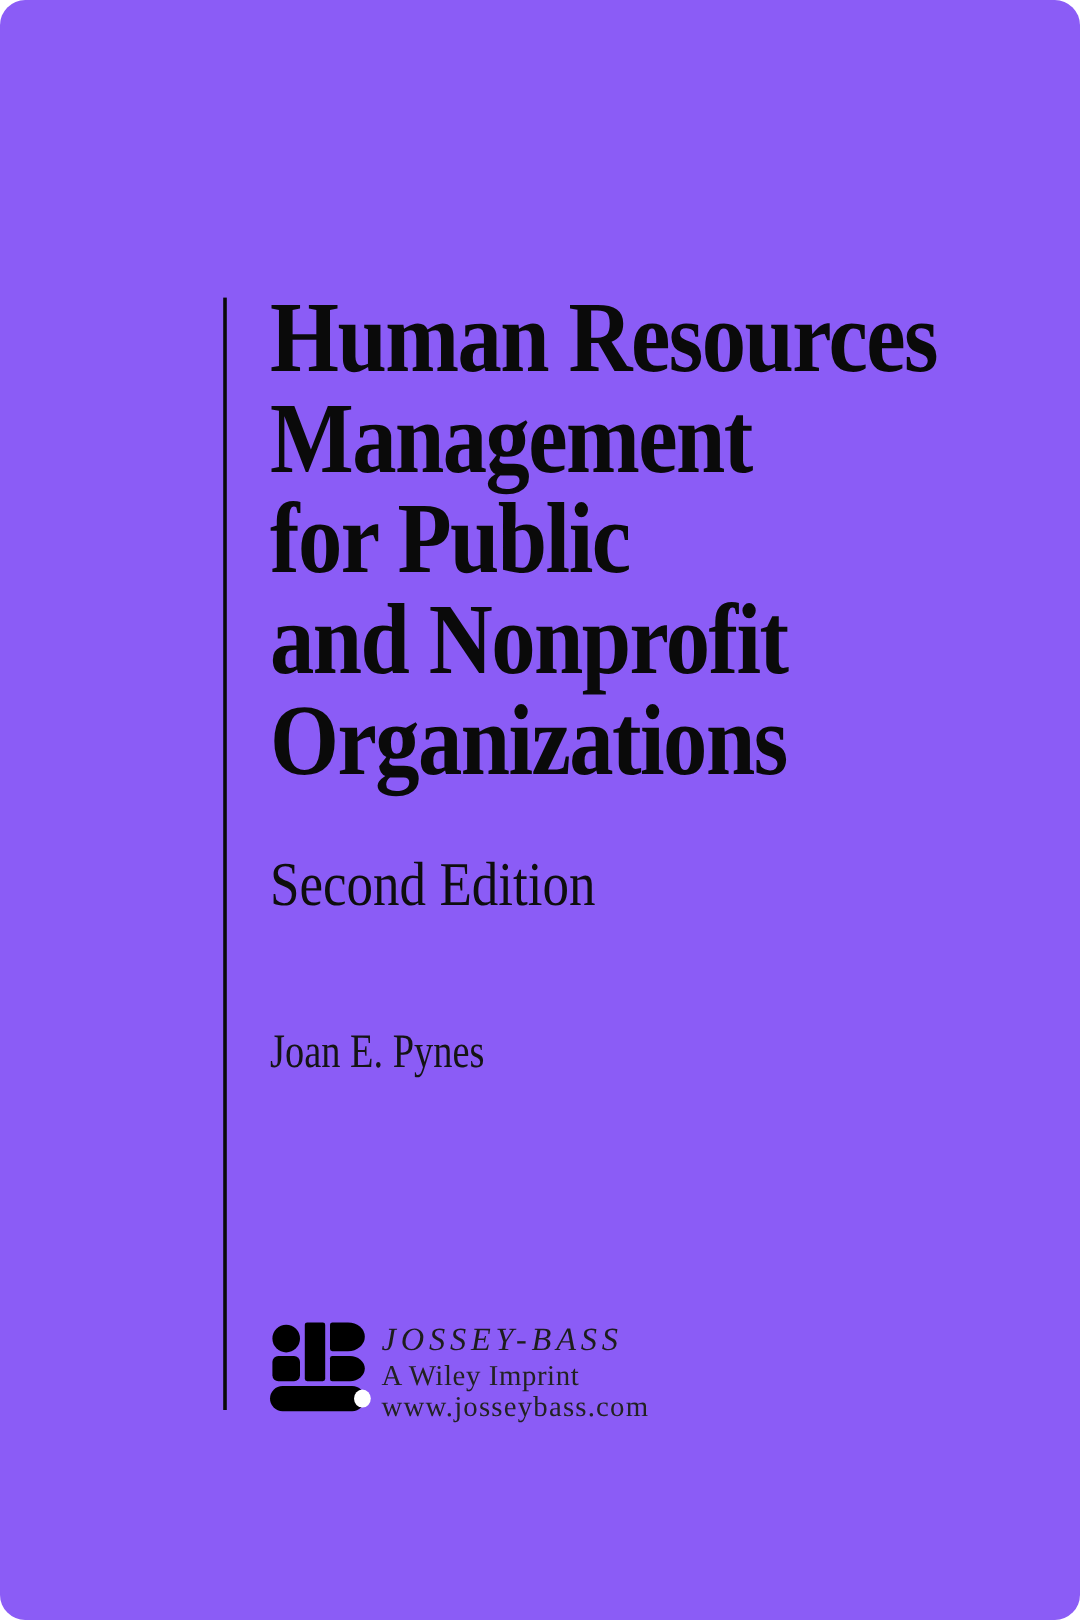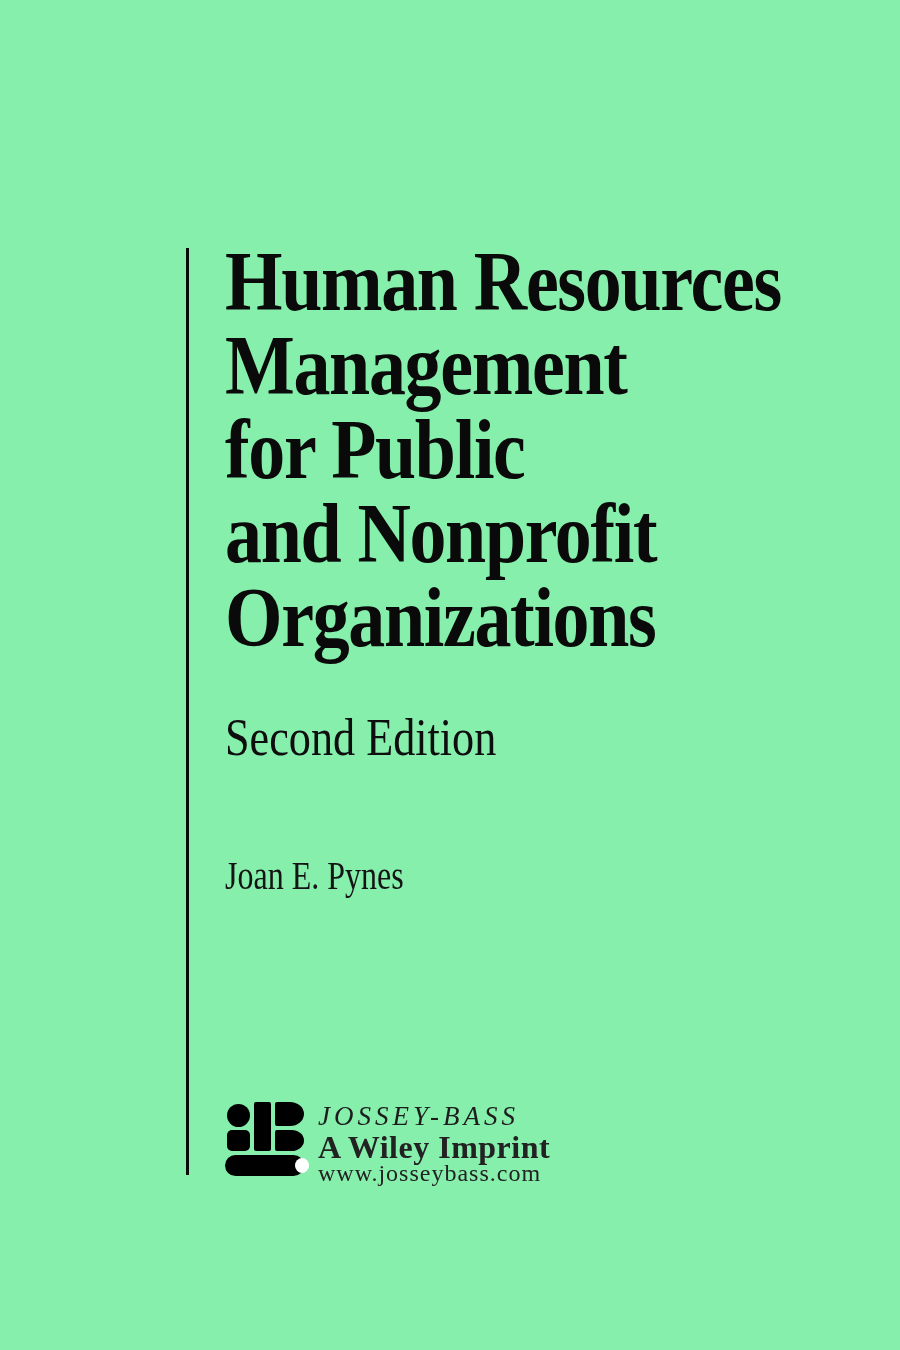--- a/index.html
+++ b/index.html
@@ -4,23 +4,24 @@
 <style>
   html, body {
     margin: 0;
     padding: 0;
     background: #ffffff;
   }
   .page {
     position: relative;
     width: 900px;
     height: 1350px;
-    background: #86efac;
+    background: #8b5cf6;
     overflow: hidden;
     font-family: "Liberation Serif", serif;
+    border-radius: 21px;
   }
   .vrule {
     position: absolute;
     left: 186px;
     top: 248px;
     width: 3px;
     height: 927px;
     background: #0a0a0a;
   }
   .title {
@@ -110,25 +111,24 @@
     font-size: 27px;
     line-height: 27px;
     letter-spacing: 4px;
     color: #1d1d1d;
     font-style: italic;
   }
   .pub-imprint {
     position: absolute;
     left: 0;
     top: 36px;
-    font-size: 32px;
+    font-size: 24px;
     line-height: 24px;
     letter-spacing: 0.5px;
     color: #222222;
-    font-weight: bold;
   }
   .pub-site {
     position: absolute;
     left: 0;
     top: 62px;
     font-size: 24px;
     line-height: 24px;
     letter-spacing: 1px;
     color: #222222;
   }

